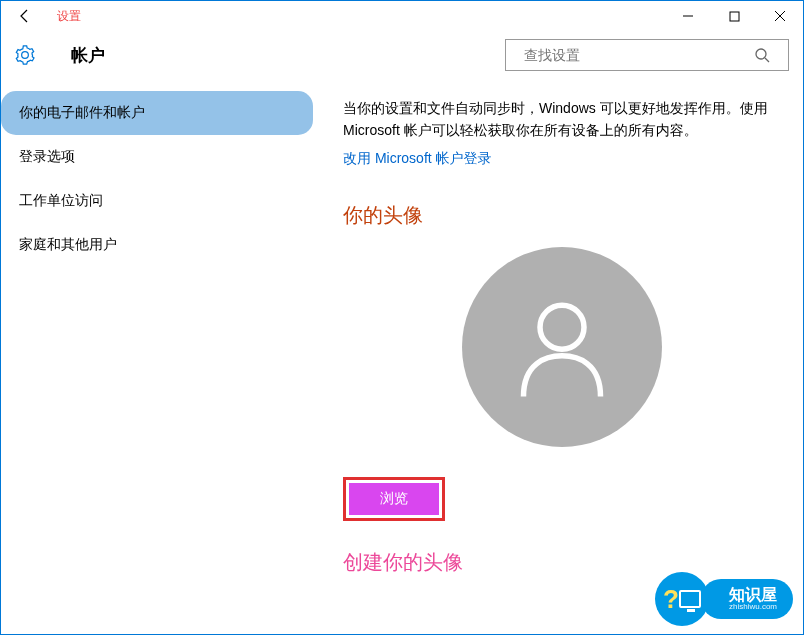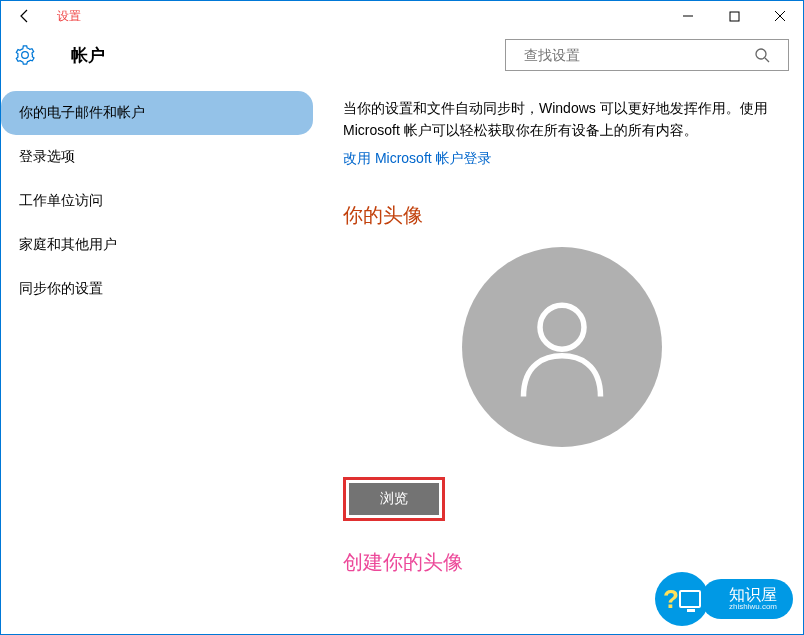--- a/index.html
+++ b/index.html
@@ -26,31 +26,31 @@
 .content { flex: 1; padding: 18px 22px 0 30px; overflow: hidden; }
 .description { font-size: 14px; line-height: 1.6; color: #000; }
 .ms-link { color: #0066cc; font-size: 14px; margin-top: 8px; display: inline-block; cursor: pointer; }
 
 .section-title { font-size: 20px; margin-top: 34px; margin-bottom: 18px; color: #c2410c; }
 .avatar-wrap { display: flex; justify-content: center; margin-top: 6px; }
 .avatar-circle { width: 200px; height: 200px; border-radius: 50%; background: #b0b0b0; display: flex; align-items: center; justify-content: center; }
 .avatar-svg { width: 110px; height: 110px; stroke: #fff; fill: none; stroke-width: 5; }
 
 .browse-wrap { margin-top: 30px; border: 3px solid #e03030; display: inline-block; padding: 3px; }
-.browse-btn { width: 90px; height: 32px; background: #737373; border: none; color: #fff; font-size: 14px; cursor: pointer; display: flex; align-items: center; justify-content: center; }
+.browse-btn { width: 90px; height: 32px; background: #d946ef; border: none; color: #fff; font-size: 14px; cursor: pointer; display: flex; align-items: center; justify-content: center; }
 
 .section-title2 { font-size: 20px; margin-top: 28px; color: #ec4899; }
 
 .logo-badge { position: absolute; right: 10px; bottom: 8px; display: flex; align-items: center; }
 .logo-circle { width: 54px; height: 54px; border-radius: 50%; background: #0099e5; display: flex; align-items: center; justify-content: center; margin-right: -8px; z-index: 2; }
 .logo-q { color: #ffe05a; font-size: 26px; font-weight: bold; }
 .logo-mon { width: 22px; height: 18px; border: 2.5px solid #fff; border-radius: 2px; position: relative; }
 .logo-mon:after { content: ""; position: absolute; bottom: -6px; left: 6px; width: 8px; height: 3px; background: #fff; }
 .logo-bar { background: #0099e5; color: #fff; height: 40px; border-radius: 20px; padding: 4px 16px 4px 28px; display: flex; flex-direction: column; justify-content: center; }
-.logo-bar .big { font-size: 16px; font-weight: normal; line-height: 1; }
+.logo-bar .big { font-size: 16px; font-weight: bold; line-height: 1; }
 .logo-bar .small { font-size: 8px; line-height: 1; opacity: 0.9; }
 </style>
 </head>
 <body>
 
 <div class="titlebar">
   <div class="back-btn">
     <svg width="16" height="16" viewBox="0 0 16 16">
         <path d="M10 2 L4 8 L10 14" stroke="#000" stroke-width="1.2" fill="none"></path>
       </svg>
@@ -96,23 +96,20 @@
       </div>
     <div class="sidebar-item">
         <span>登录选项</span>
       </div>
     <div class="sidebar-item">
         <span>工作单位访问</span>
       </div>
     <div class="sidebar-item">
         <span>家庭和其他用户</span>
       </div>
-    <div class="sidebar-item">
-        <span>同步你的设置</span>
-      </div>
   </div>
 
   <div class="content">
     <div class="description">当你的设置和文件自动同步时，Windows 可以更好地发挥作用。使用 Microsoft 帐户可以轻松获取你在所有设备上的所有内容。</div>
     <a class="ms-link">改用 Microsoft 帐户登录</a>
 
     <div class="section-title">你的头像</div>
     <div class="avatar-wrap">
       <div class="avatar-circle">
         <svg class="avatar-svg" viewBox="0 0 100 100">

